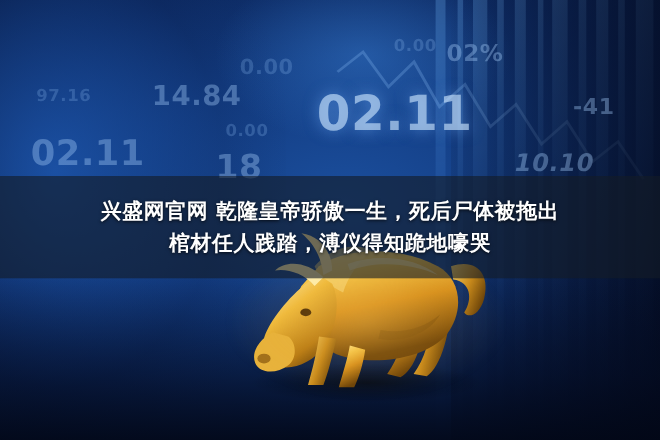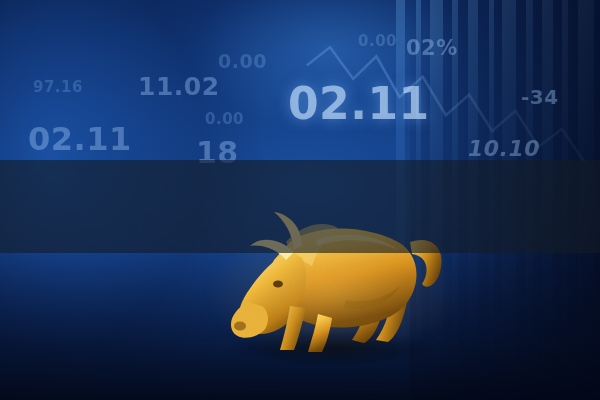--- a/index.html
+++ b/index.html
@@ -163,22 +163,22 @@
   </svg>
 
   <div class="bg-right-dark"></div>
   <div class="bg-bottom-dark"></div>
 
   <div id="numlayer">
       <div class="num dim" style="left: 218px; top: 50px; font-size: 19px;">0.00</div>
       <div class="num dim" style="left: 358px; top: 32px; font-size: 15px;">0.00</div>
       <div class="num" style="left: 406px; top: 36px; font-size: 21px;">02%</div>
       <div class="num dim" style="left: 33px; top: 78px; font-size: 15px;">97.16</div>
-      <div class="num" style="left: 138px; top: 72px; font-size: 25px;">11.02</div>
-      <div class="num" style="left: 521px; top: 85px; font-size: 20px;">-34</div>
+      <div class="num" style="left: 138px; top: 72px; font-size: 25px;">14.84</div>
+      <div class="num" style="left: 521px; top: 85px; font-size: 20px;">-41</div>
       <div class="num dim" style="left: 205px; top: 110px; font-size: 15px;">0.00</div>
       <div class="num big" style="left: 288px; top: 78px; font-size: 44px;">02.11</div>
       <div class="num" style="left: 28px; top: 120px; font-size: 32px;">02.11</div>
       <div class="num" style="left: 196px; top: 135px; font-size: 30px;">18</div>
       <div class="num" style="left: 468px; top: 136px; font-size: 22px; font-style: italic;">10.10</div>
     </div>
 
   <div class="bull-wrap">
     <div class="bull-glow"></div>
     <svg width="265" height="190" viewBox="0 0 265 190">
@@ -229,14 +229,18 @@
 
       <path d="M108,128 C104,144 100,160 96,170 L82,170 C86,156 90,140 92,126 Z" fill="url(#goldLeg)"></path>
       <path d="M134,138 C132,152 128,164 124,172 L110,172 C114,158 118,146 120,134 Z" fill="url(#goldBody)"></path>
 
       <path d="M118,60 C146,50 180,54 200,70 C178,60 146,56 120,66 Z" fill="#fff2bd" opacity="0.55"></path>
       <path d="M148,120 C168,124 188,118 202,106 C192,124 166,132 146,128 Z" fill="#7a4e0b" opacity="0.45"></path>
     </svg>
   </div>
 
   <div class="title-band"></div>
+  <div class="title-text">
+    <div class="title-line">兴盛网官网 乾隆皇帝骄傲一生，死后尸体被拖出</div>
+    <div class="title-line">棺材任人践踏，溥仪得知跪地嚎哭</div>
+  </div>
 
 </div>
 
 </body></html>

